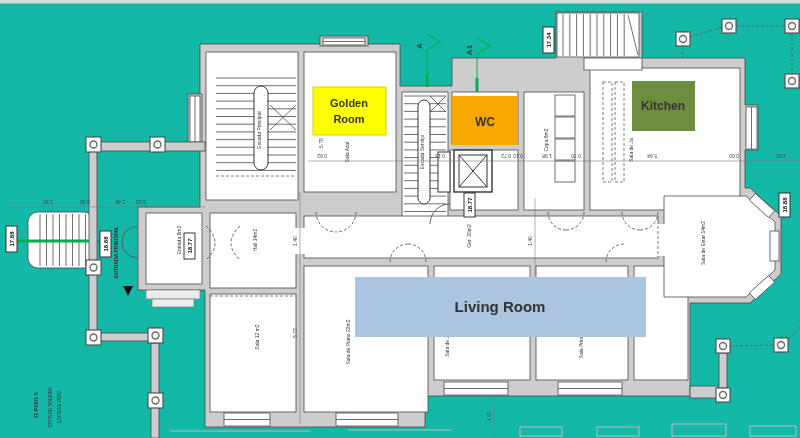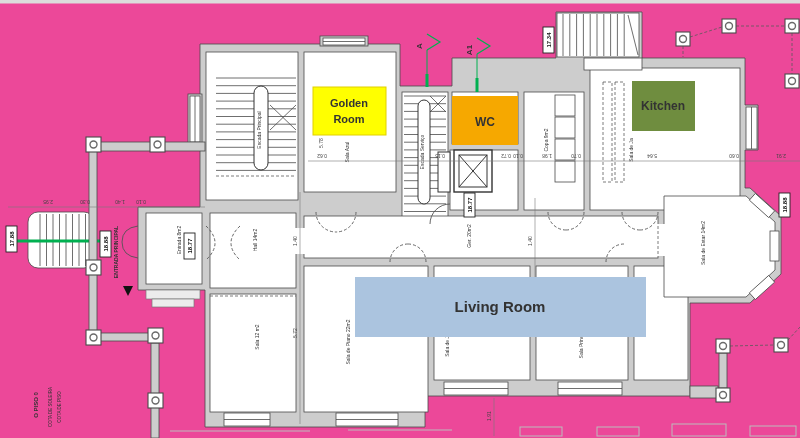--- a/index.html
+++ b/index.html
@@ -1,16 +1,16 @@
 <!DOCTYPE html>
 <html><head>
 <meta charset="utf-8">
 <style>
   html,body{margin:0;padding:0;background:#fff;}
-  #canvas{position:relative;width:800px;height:438px;background:#ec4899;overflow:hidden;
+  #canvas{position:relative;width:800px;height:438px;background:#14b8a6;overflow:hidden;
           font-family:"Liberation Sans",sans-serif;}
   svg{display:block}
   svg text{font-family:"Liberation Sans",sans-serif;fill:#333;}
   .wall{fill:#cdcdcd;stroke:#4a4a4a;stroke-width:.8;}
   .room{fill:#ffffff;stroke:#4a4a4a;stroke-width:.8;}
   .ln{stroke:#4a4a4a;stroke-width:.8;fill:none;}
   .thin{stroke:#7a7a7a;stroke-width:.6;fill:none;}
   .dash{stroke:#5a5a5a;stroke-width:.8;fill:none;stroke-dasharray:3 2;}
   .door{stroke:#555;stroke-width:.9;fill:none;}
   .doordash{stroke:#555;stroke-width:.9;fill:none;stroke-dasharray:3 2;}

